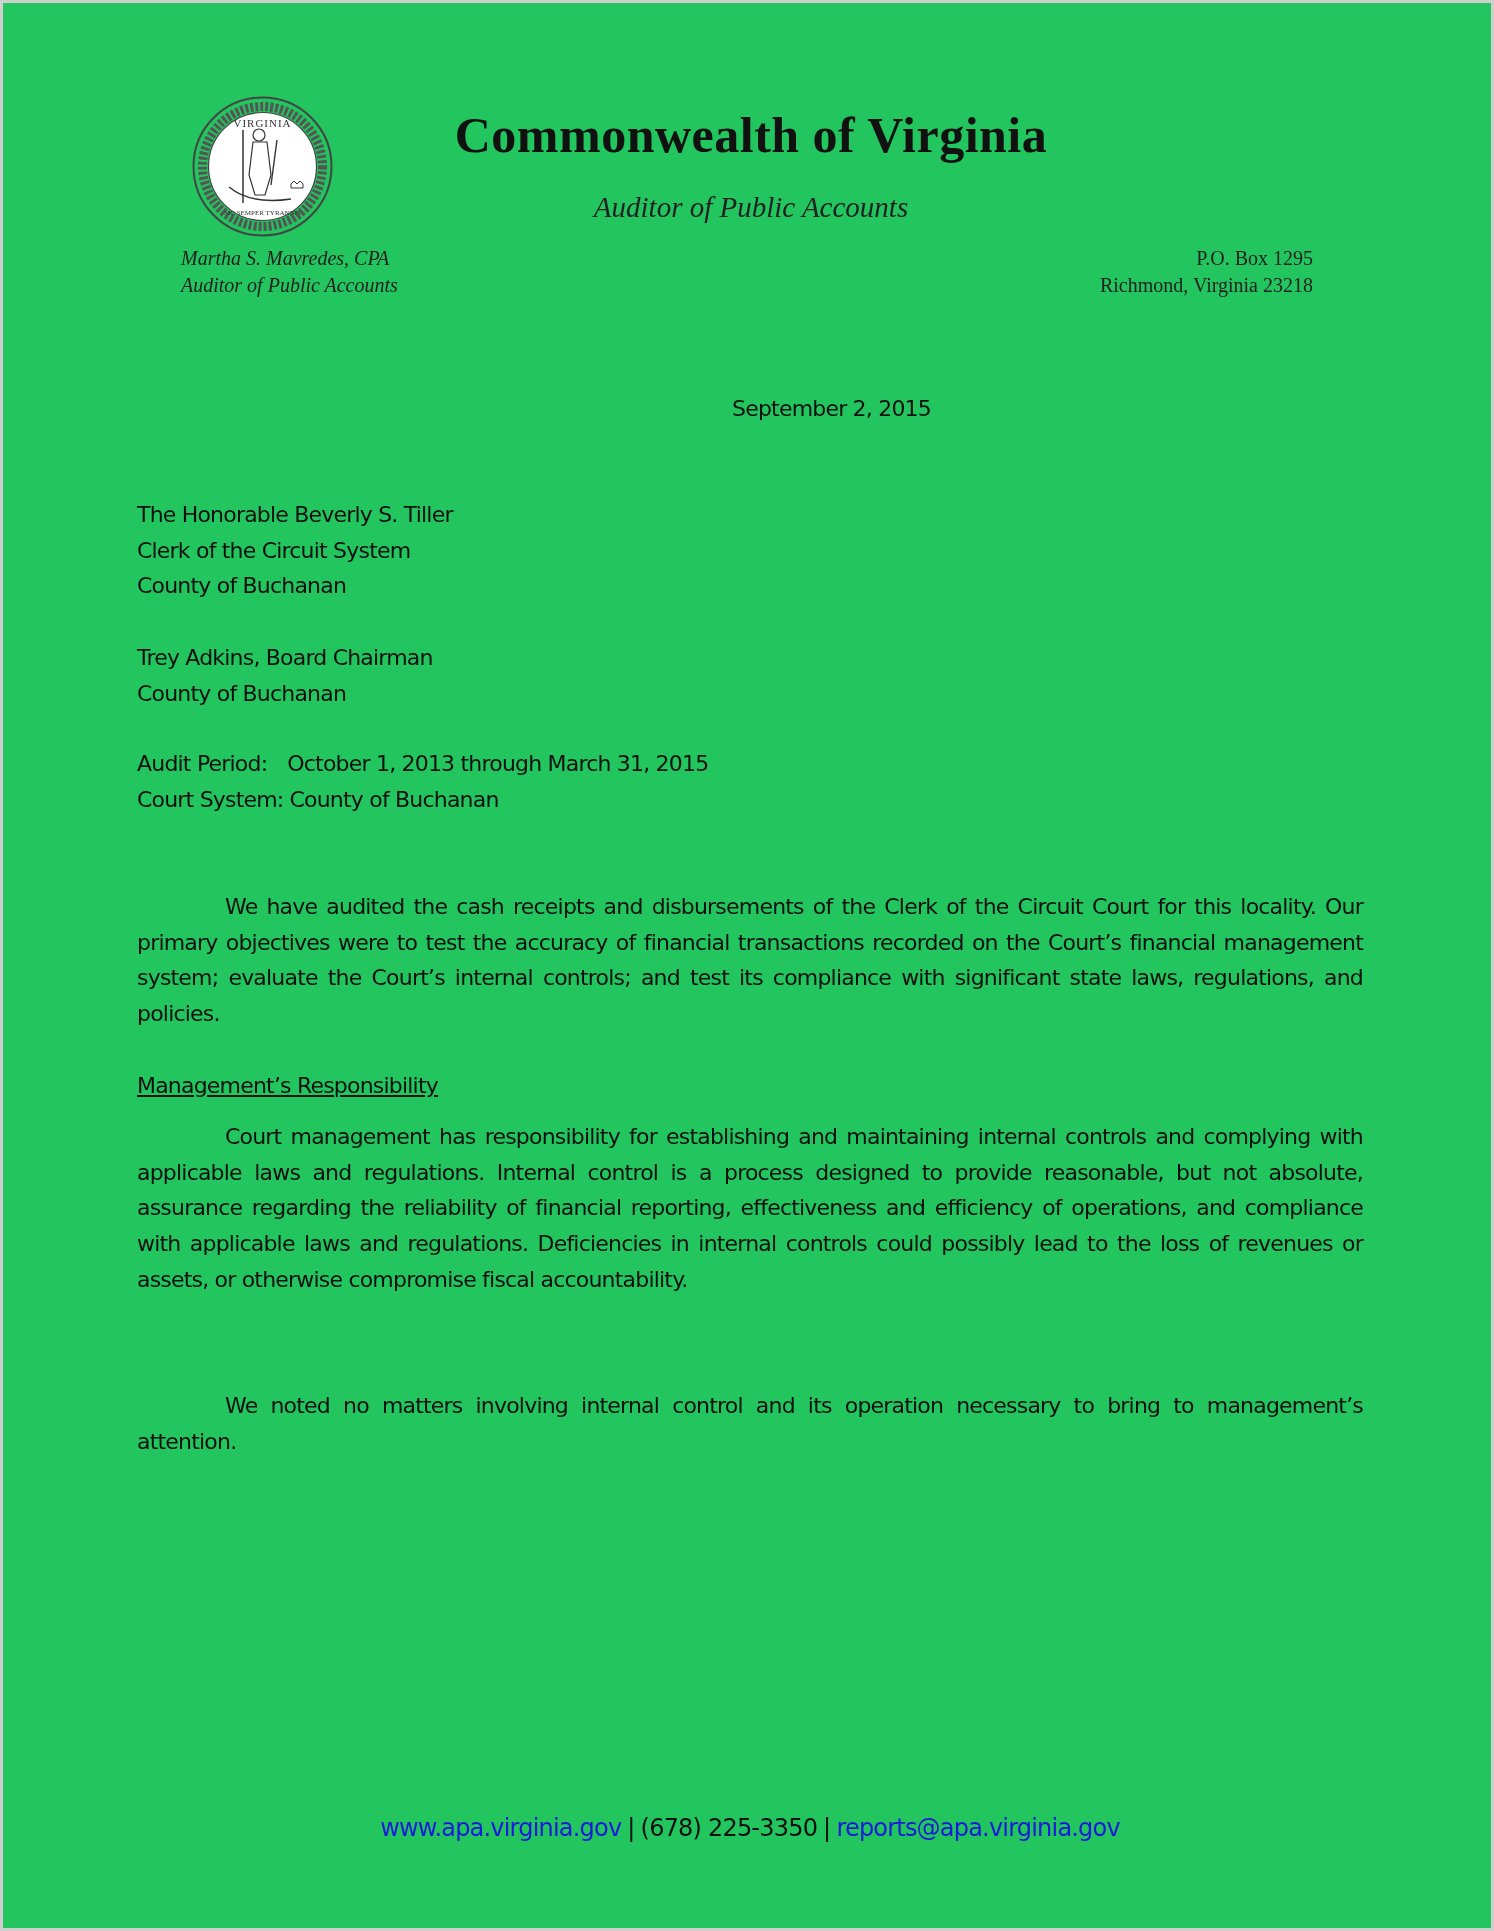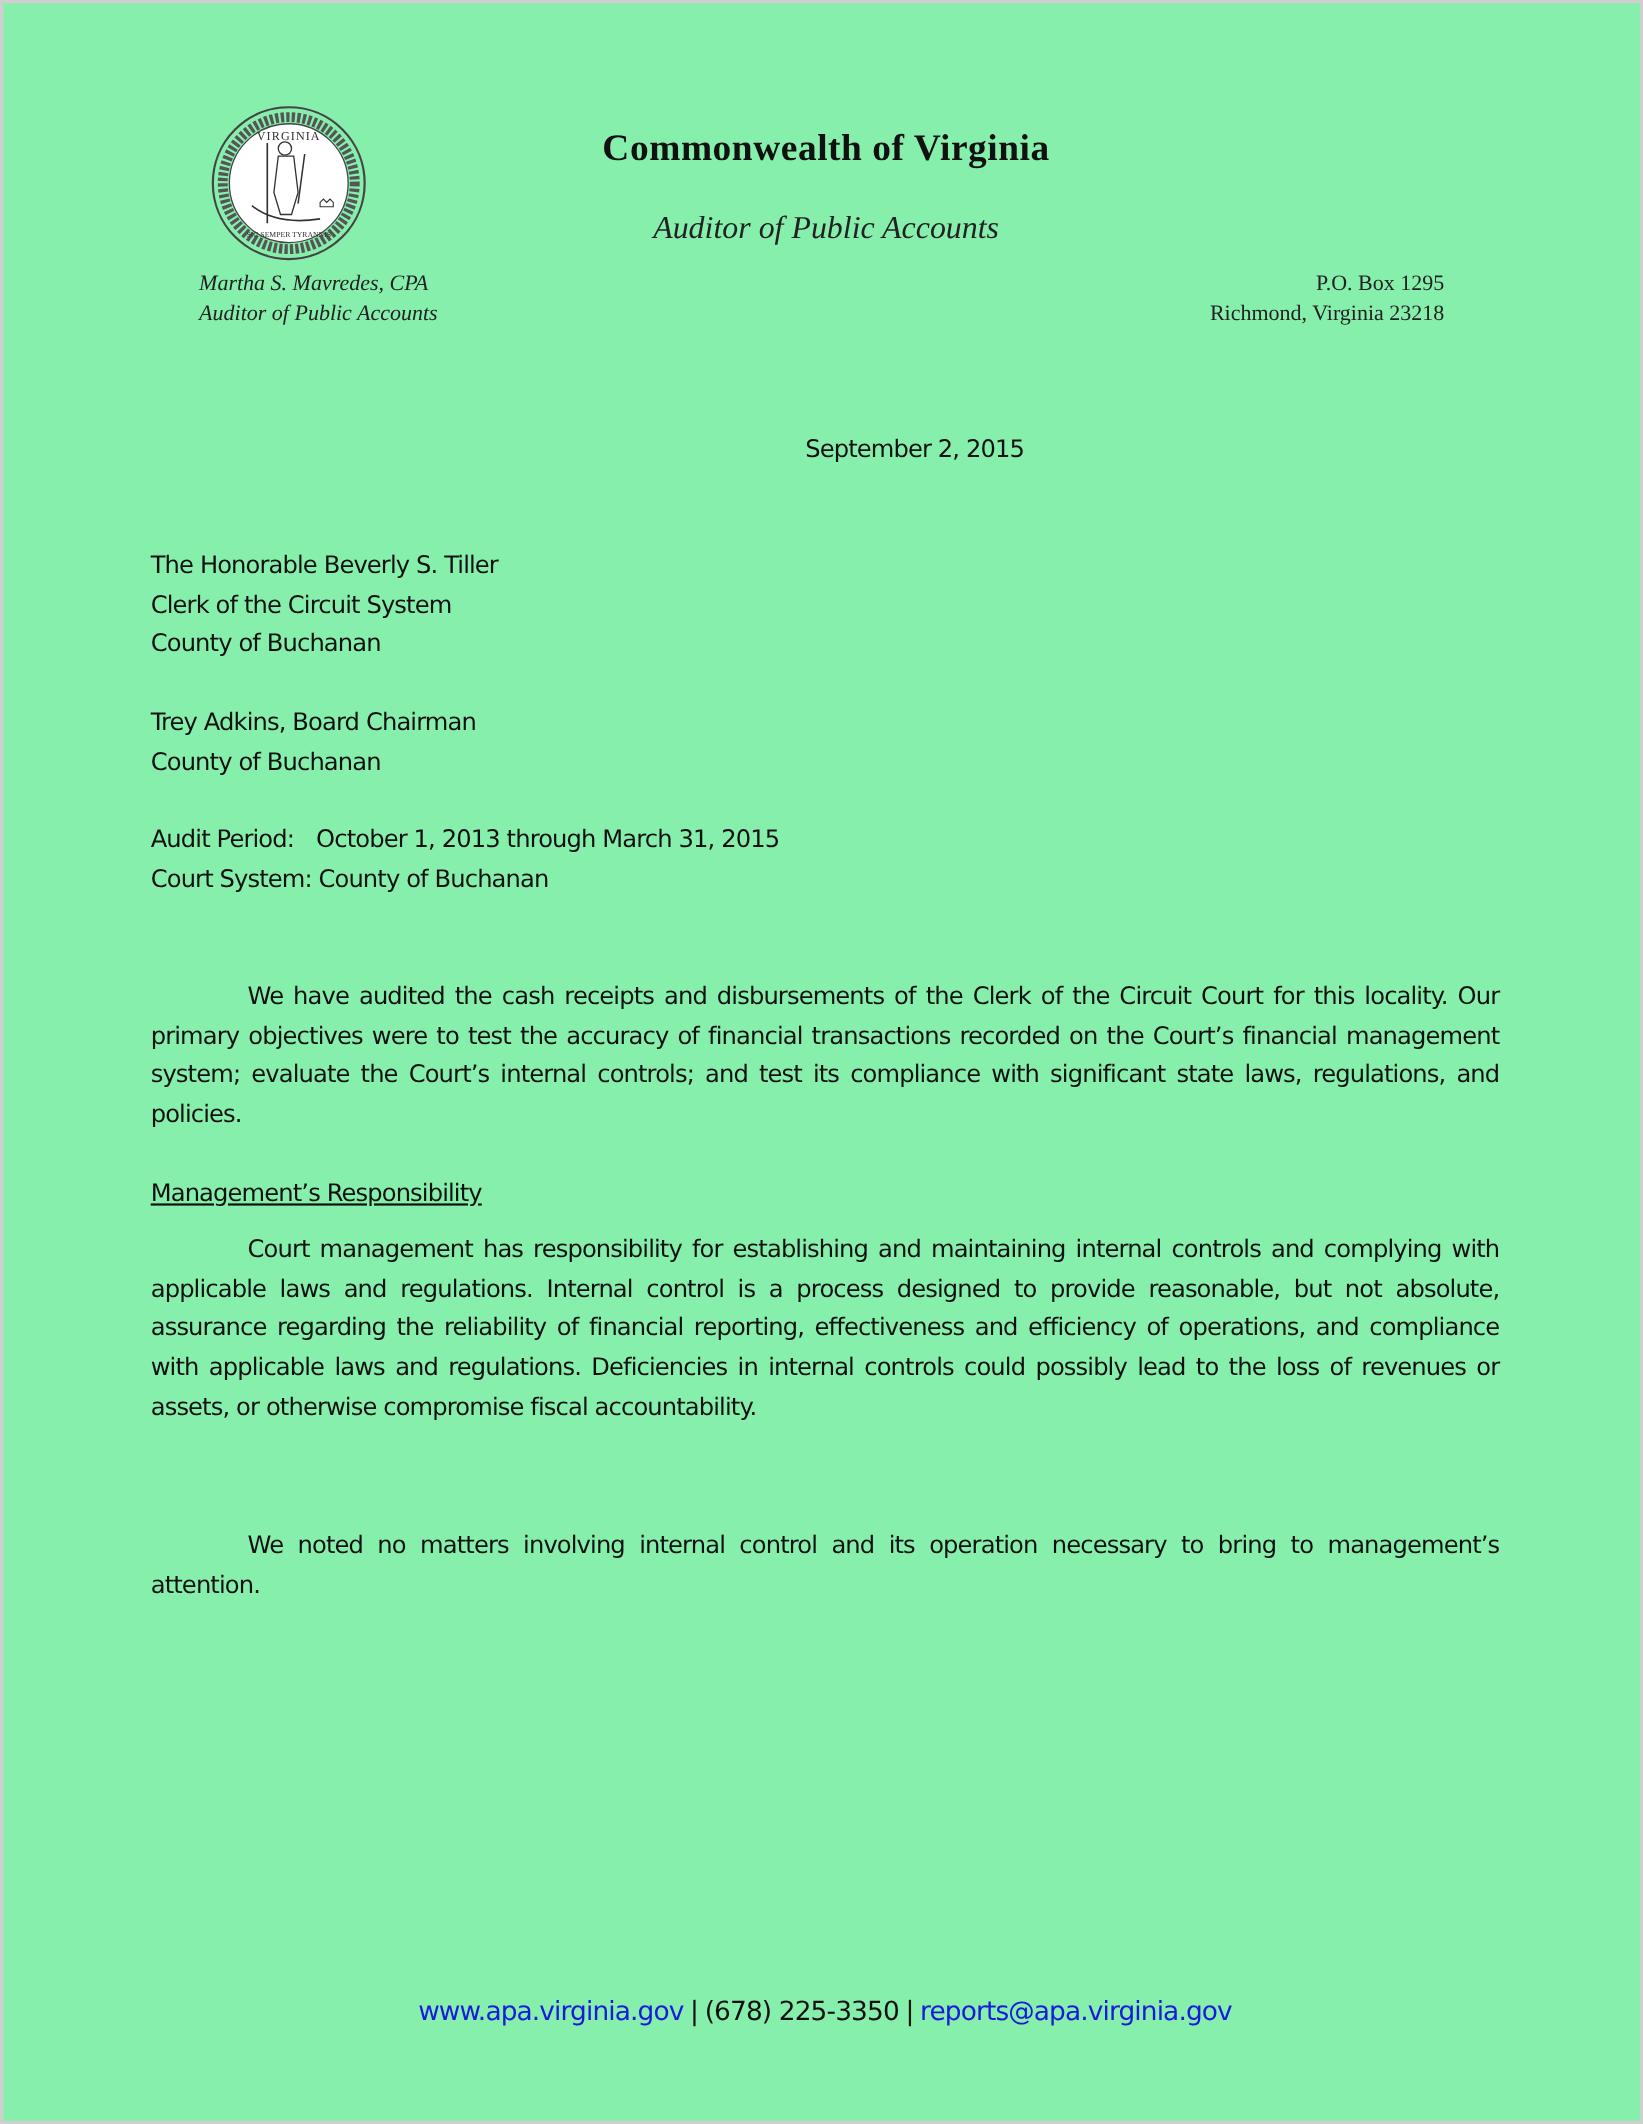--- a/index.html
+++ b/index.html
@@ -1,25 +1,25 @@
 <!DOCTYPE html>
 <html><head>
 <meta charset="utf-8">
 <style>
   html, body { margin: 0; padding: 0; background: #ffffff; }
   body { width: 1494px; height: 1931px; position: relative; overflow: hidden; }
   .frame {
     position: absolute; left: 0; top: 0; width: 1494px; height: 1931px;
-    box-sizing: border-box; border: 3px solid #cfcfcf; background: #86efac;
+    box-sizing: border-box; border: 3px solid #cfcfcf; background: #22c55e;
   }
   .seal { position: absolute; left: 188px; top: 92px; width: 143px; height: 143px; }
   .title {
     position: absolute; left: 443px; top: 102px; width: 610px;
     font-family: "Liberation Serif", serif; font-weight: bold;
-    font-size: 34px; line-height: 60px; color: #111; letter-spacing: 0.5px;
+    font-size: 50px; line-height: 60px; color: #111; letter-spacing: 0.5px;
     text-align: center; white-space: nowrap;
   }
   .subtitle {
     position: absolute; left: 443px; top: 187px; width: 610px; text-align: center;
     font-family: "Liberation Serif", serif; font-style: italic;
     font-size: 29px; line-height: 34px; color: #222; white-space: nowrap;
   }
   .hdr-left, .hdr-right {
     position: absolute; top: 242px;
     font-family: "Liberation Serif", serif; font-size: 20px; line-height: 27px; color: #222;

